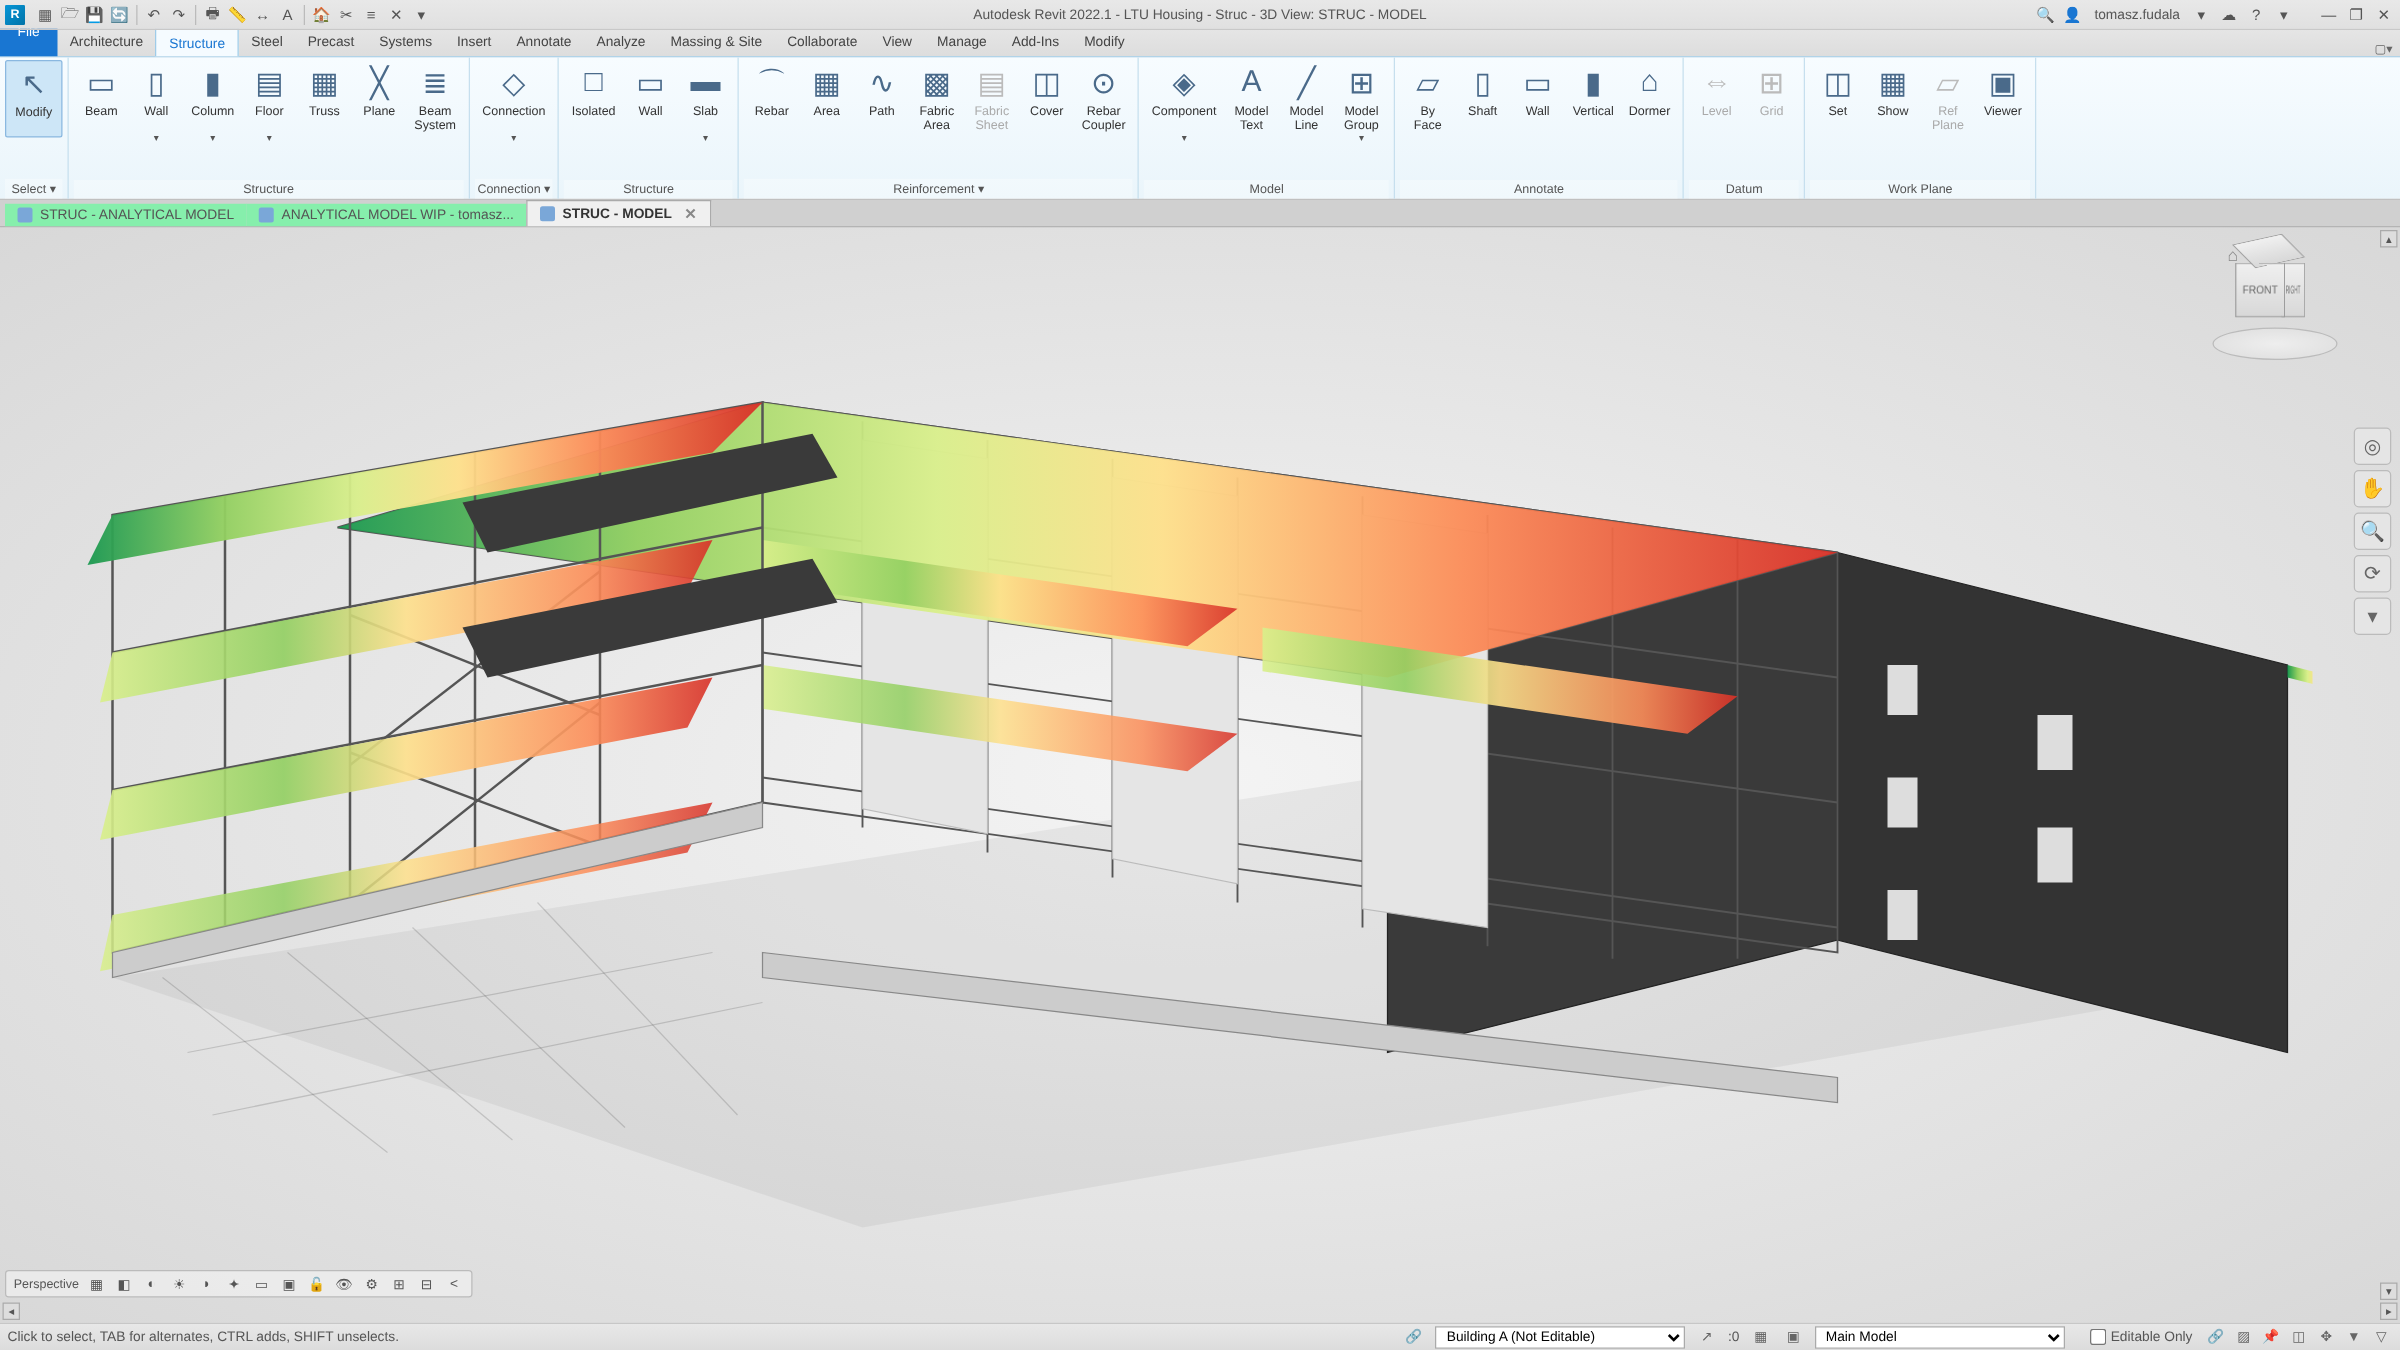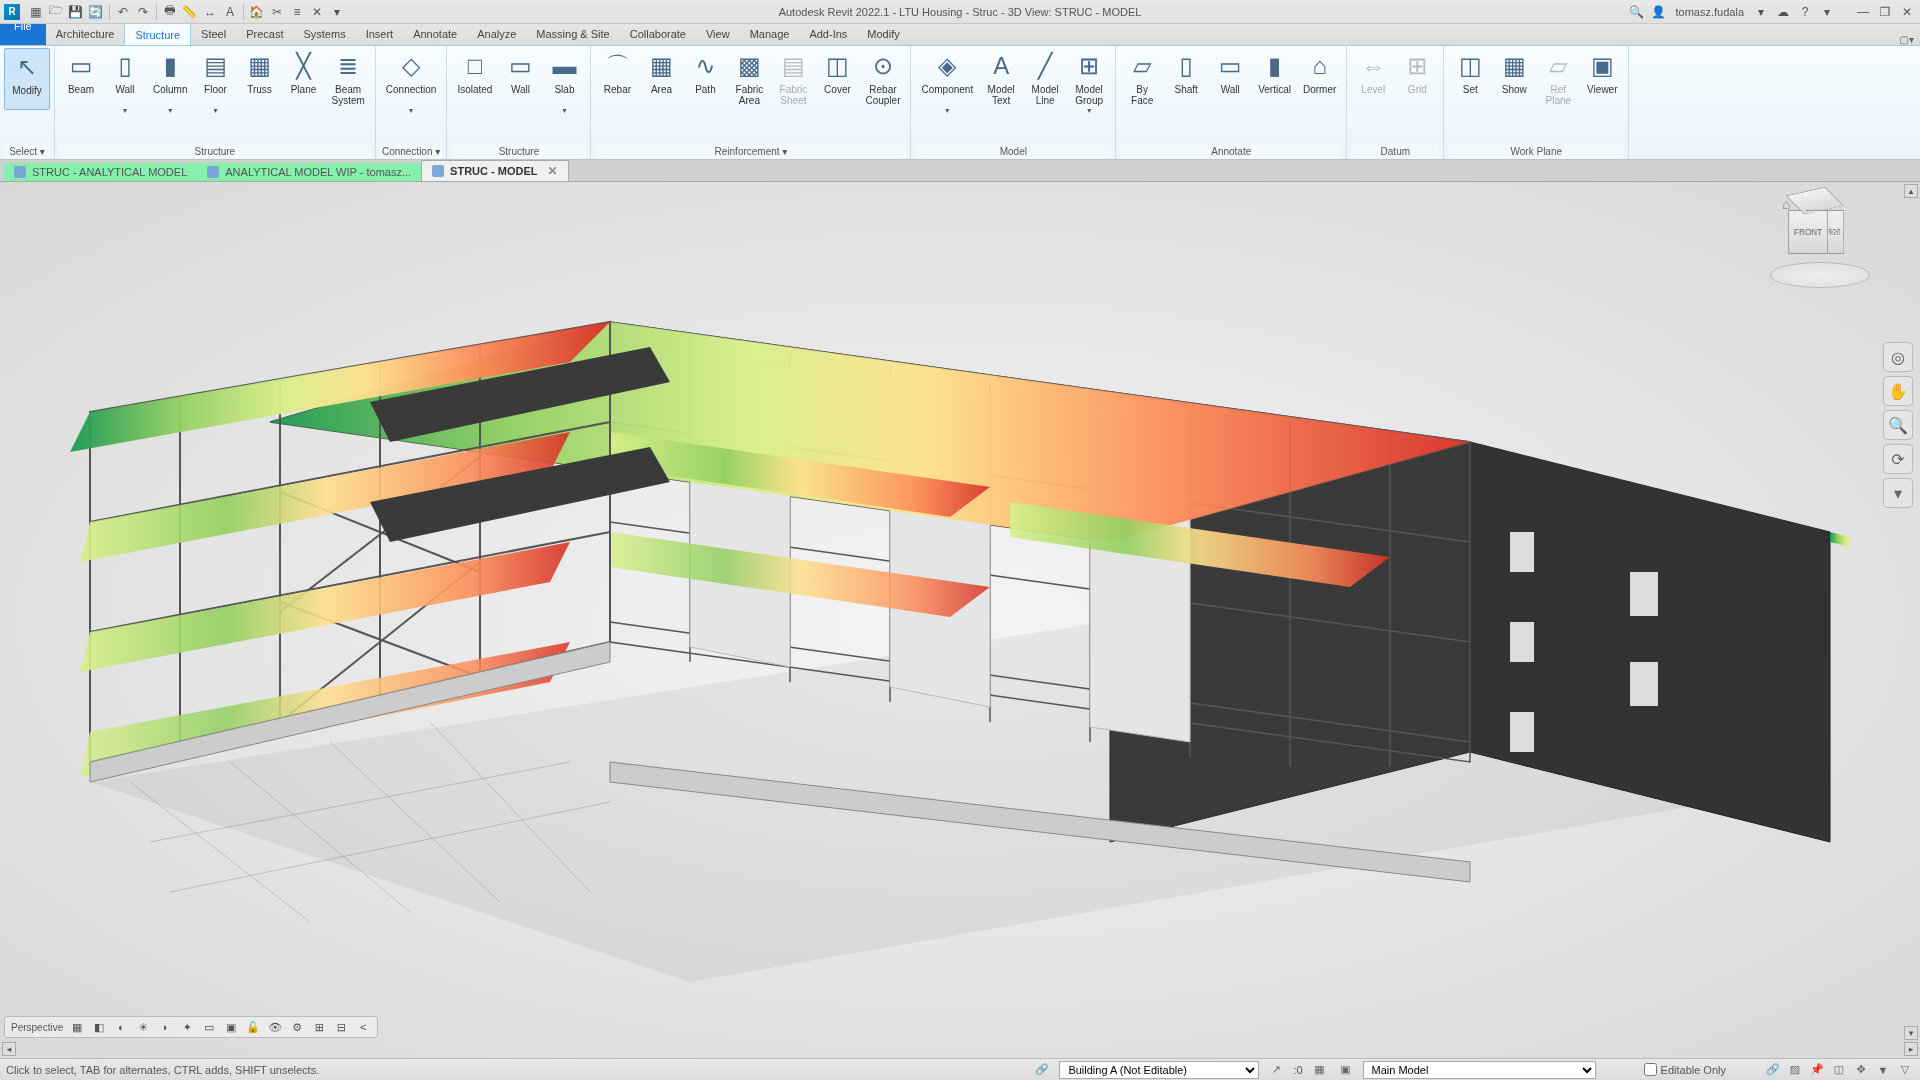--- a/index.html
+++ b/index.html
@@ -64,21 +64,21 @@
   .navbar .nbtn { width: 30px; height: 30px; background: rgba(230,230,230,0.9); border:1px solid #bbb; border-radius:4px; display:flex; align-items:center; justify-content:center; color:#666; cursor:pointer; font-size:16px;}
 
   
   .vcb { position: absolute; left: 4px; bottom: 20px; background: rgba(235,235,235,0.95); border: 1px solid #bbb; border-radius: 3px; padding: 2px 6px; display:flex; align-items:center; gap:6px; font-size: 10px; color:#555;}
   .vcb .vbtn { width:16px; height:16px; display:flex; align-items:center; justify-content:center; cursor:pointer; font-size:11px;}
 
   
   .building-svg { position:absolute; left:50px; top:40px; }
 
   
-  .status { height: 22px; background: linear-gradient(#e8e8e8,#dcdcdc); display:flex; align-items:center; font-size:11px; color:#555; border-top:1px solid #bbb; padding: 0 6px; gap: 28px;}
+  .status { height: 22px; background: linear-gradient(#e8e8e8,#dcdcdc); display:flex; align-items:center; font-size:11px; color:#555; border-top:1px solid #bbb; padding: 0 6px;}
   .status .hint { flex: 0 0 auto; }
   .status .mid { margin-left: auto; display:flex; align-items:center; gap:8px; }
   .status select { font-size: 11px; border:1px solid #aaa; background:white; padding:1px 4px;}
   .status .sbtn { width:18px; height:18px; display:flex; align-items:center; justify-content:center; cursor:pointer; color:#666;}
   .status .chk { display:flex; align-items:center; gap:4px; margin-left: 20px;}
   .status .rcluster { display:flex; align-items:center; gap:4px; margin-left: 10px;}
 </style>
 </head>
 <body>
 
@@ -502,21 +502,21 @@
   <span class="hint">Click to select, TAB for alternates, CTRL adds, SHIFT unselects.</span>
   <div class="mid">
     <div class="sbtn">🔗</div>
     <select style="width:200px;">
       <option>Building A (Not Editable)</option>
     </select>
     <div class="sbtn">↗</div>
     <span>:0</span>
     <div class="sbtn">▦</div>
     <div class="sbtn">▣</div>
-    <select style="width:233px;">
+    <select style="width:200px;">
       <option>Main Model</option>
     </select>
   </div>
   <div class="chk">
     <input type="checkbox" style="">
     <span>Editable Only</span>
   </div>
   <div class="rcluster">
     <div class="sbtn">🔗</div>
     <div class="sbtn">▨</div>

